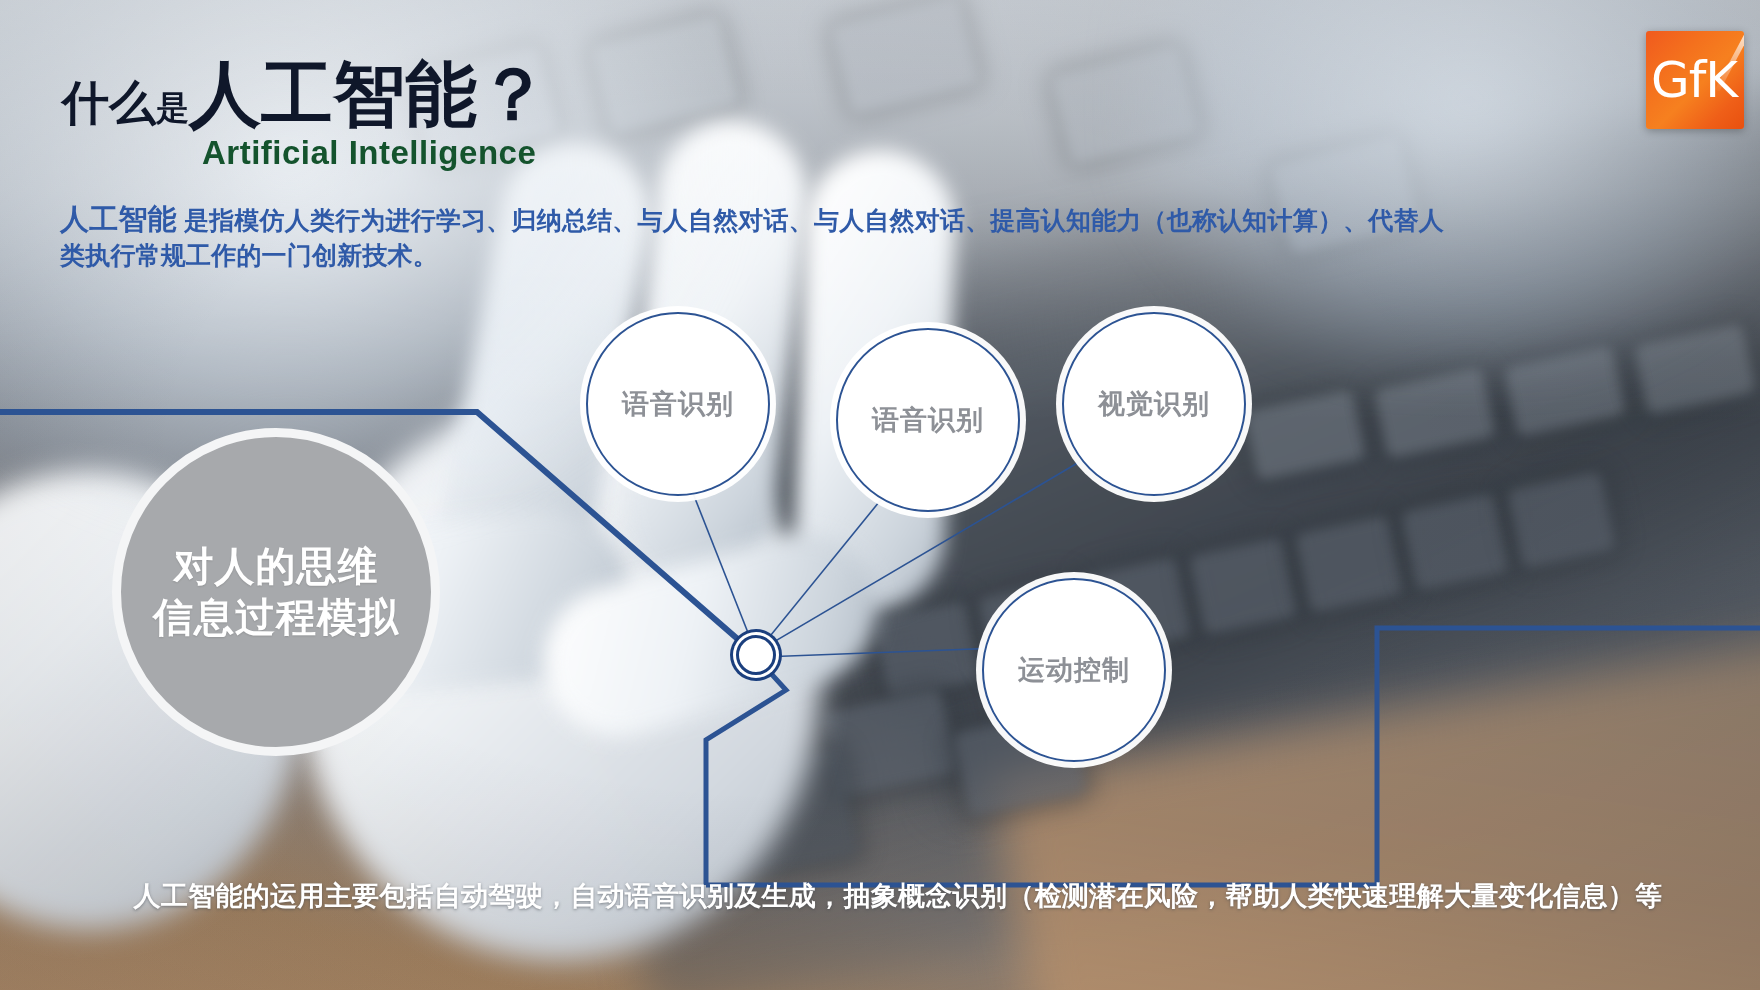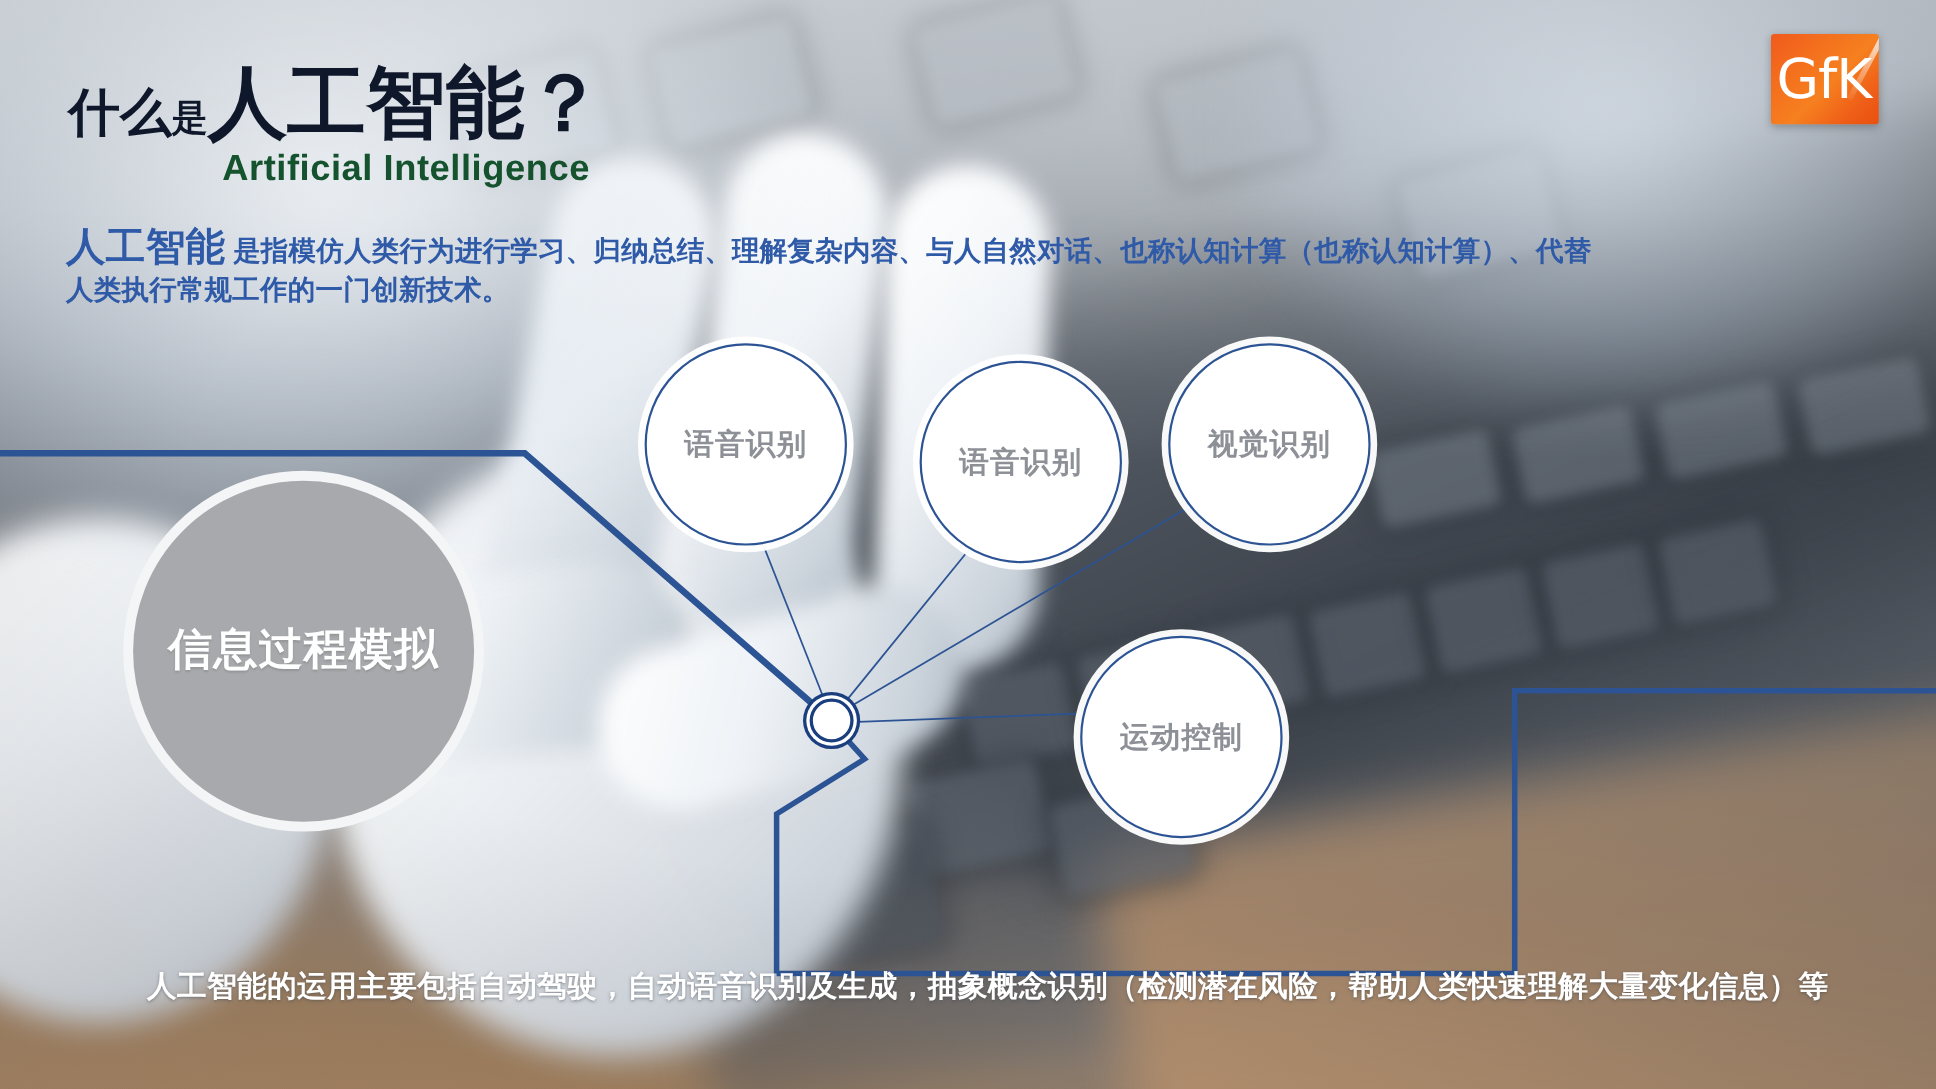--- a/index.html
+++ b/index.html
@@ -102,22 +102,22 @@
     background: linear-gradient(to bottom, rgba(255,255,255,0.42) 0%, rgba(255,255,255,0.30) 45%, rgba(255,255,255,0.06) 85%, rgba(255,255,255,0) 100%);
   }
   .bg-vignette {
     position: absolute; inset: 0;
     background: radial-gradient(ellipse at 45% 45%, rgba(0,0,0,0) 45%, rgba(40,46,54,0.18) 100%);
   }
 
   
   .logo {
     position: absolute;
-    left: 1610px; top: 31px;
-    width: 98px; height: 82px;
+    left: 1646px; top: 31px;
+    width: 98px; height: 98px;
     z-index: 40;
     border-radius: 3px;
     background: linear-gradient(135deg, #f05a1e 0%, #f4701d 30%, #f6801f 55%, #ef5f18 80%, #e8500f 100%);
     box-shadow: 0 2px 8px rgba(0,0,0,0.28);
     display: flex; align-items: center; justify-content: center;
     overflow: hidden;
   }
   .logo-text {
     color: #ffffff;
     font-size: 50px;
@@ -167,21 +167,21 @@
     position: absolute;
     left: 60px; top: 200px;
     width: 1400px;
     z-index: 30;
     color: #2f5aa8;
     font-size: 25px;
     font-weight: bold;
     line-height: 1.34;
     letter-spacing: 0.2px;
   }
-  .lede .lede-kw { font-size: 36px; }
+  .lede .lede-kw { font-size: 29px; }
 
   
   .wires { position: absolute; inset: 0; z-index: 18; }
 
   
   .node {
     position: absolute;
     border-radius: 50%;
     background: #ffffff;
     border: 2px solid #2c5393;
@@ -298,40 +298,41 @@
   </div>
 
   <div class="title-wrap">
     <div class="title-cn">
       <span class="t-small">什么</span><span class="t-sub">是</span><span class="t-big">人工智能？</span>
     </div>
     <div class="title-en">Artificial  Intelligence</div>
   </div>
 
   <div class="lede">
-    <span class="lede-kw">人工智能</span><span> 是指模仿人类行为进行学习、归纳总结、理解复杂内容、与人自然对话、也称认知计算（也称认知计算）、代替人类执行常规工作的一门创新技术。</span>
+    <span class="lede-kw">人工智能</span><span> 是指模仿人类行为进行学习、归纳总结、与人自然对话、与人自然对话、提高认知能力（也称认知计算）、代替人类执行常规工作的一门创新技术。</span>
   </div>
 
   <svg class="wires" width="1760" height="990" viewBox="0 0 1760 990">
 
     <polyline points="0,412 477,412 756,655" fill="none" stroke="#2c5393" stroke-width="6"></polyline>
 
     <polyline points="756,657 786,690 706,740 706,885" fill="none" stroke="#2c5393" stroke-width="5"></polyline>
 
     <polyline points="706,885 1377,885 1377,628 1760,628" fill="none" stroke="#2c5393" stroke-width="5"></polyline>
 
     <line x1="756" y1="653" x2="672" y2="440" stroke="#2c5393" stroke-width="1.6"></line>
     <line x1="758" y1="651" x2="905" y2="470" stroke="#2c5393" stroke-width="1.6"></line>
     <line x1="760" y1="650" x2="1086" y2="458" stroke="#2c5393" stroke-width="1.6"></line>
     <line x1="762" y1="657" x2="1000" y2="648" stroke="#2c5393" stroke-width="1.6"></line>
   </svg>
 
   <div class="hub-node"></div>
 
   <div class="big-circle">
+    <div class="big-circle-line">对人的思维</div>
     <div class="big-circle-line">信息过程模拟</div>
   </div>
 
   <div class="node" style="left:586px; top:312px; width:184px; height:184px;">
     <span class="node-label">语音识别</span>
   </div>
 
   <div class="node" style="left:836px; top:328px; width:184px; height:184px;">
     <span class="node-label">语音识别</span>
   </div>

